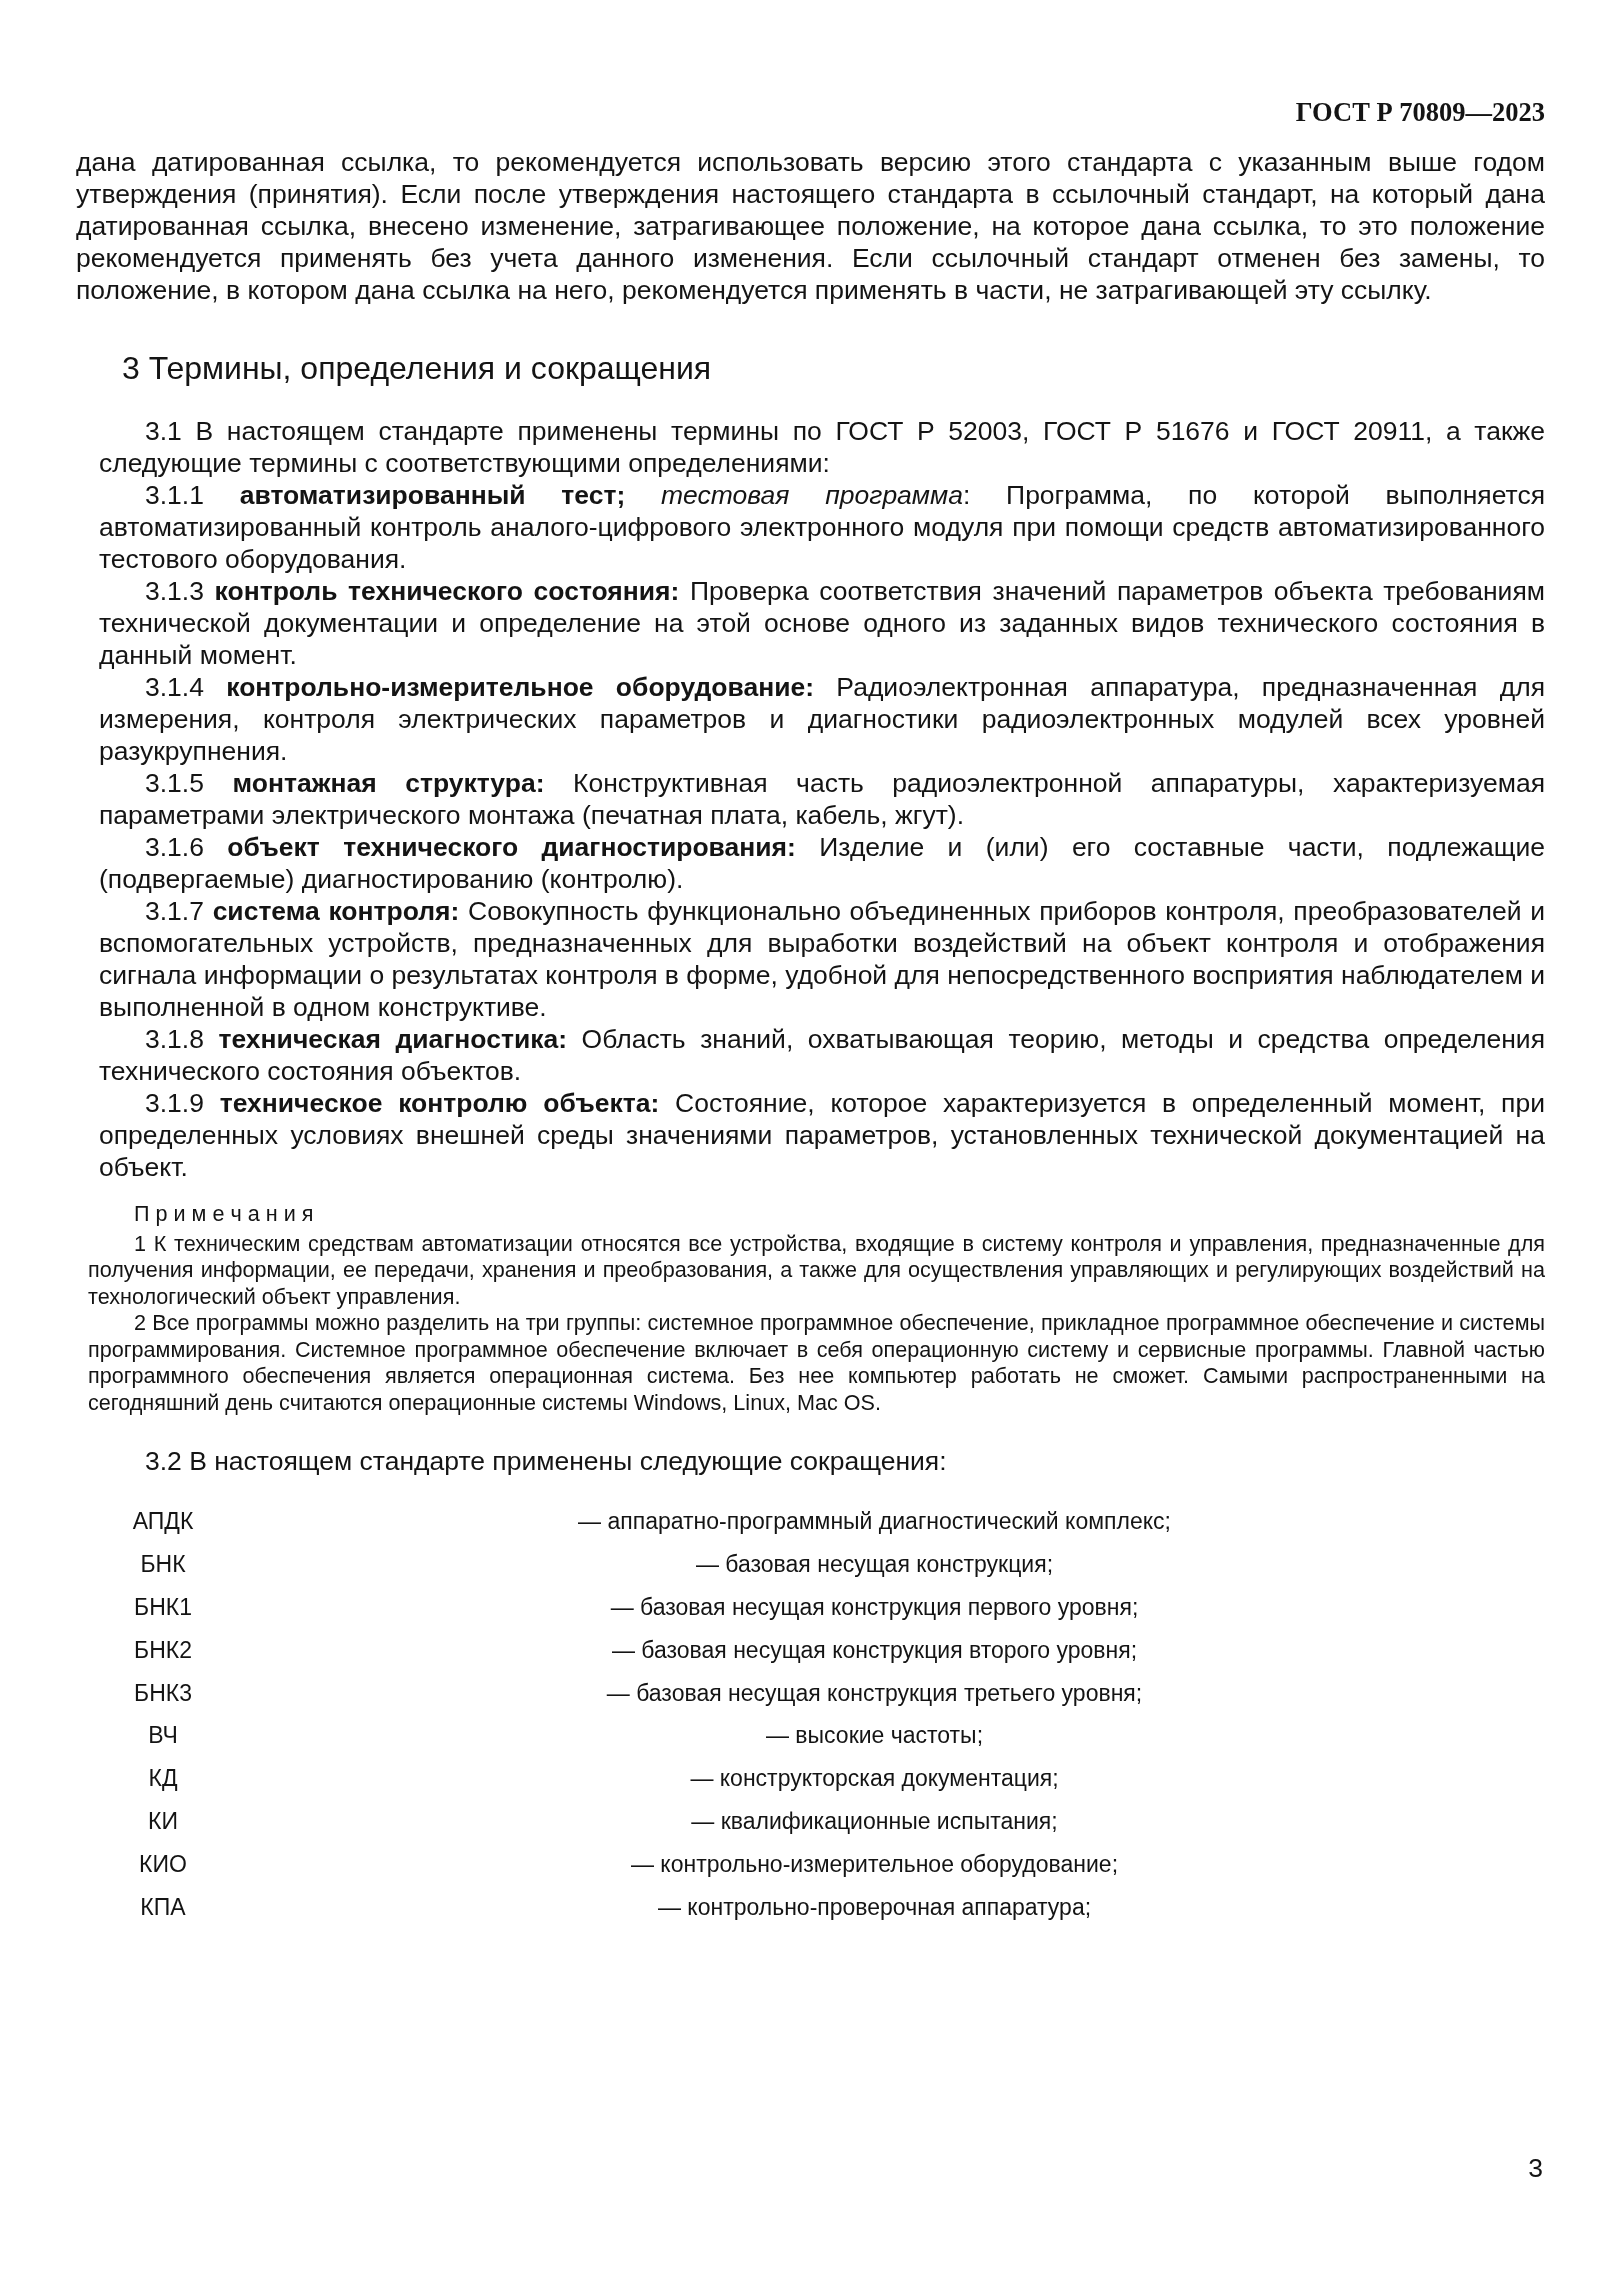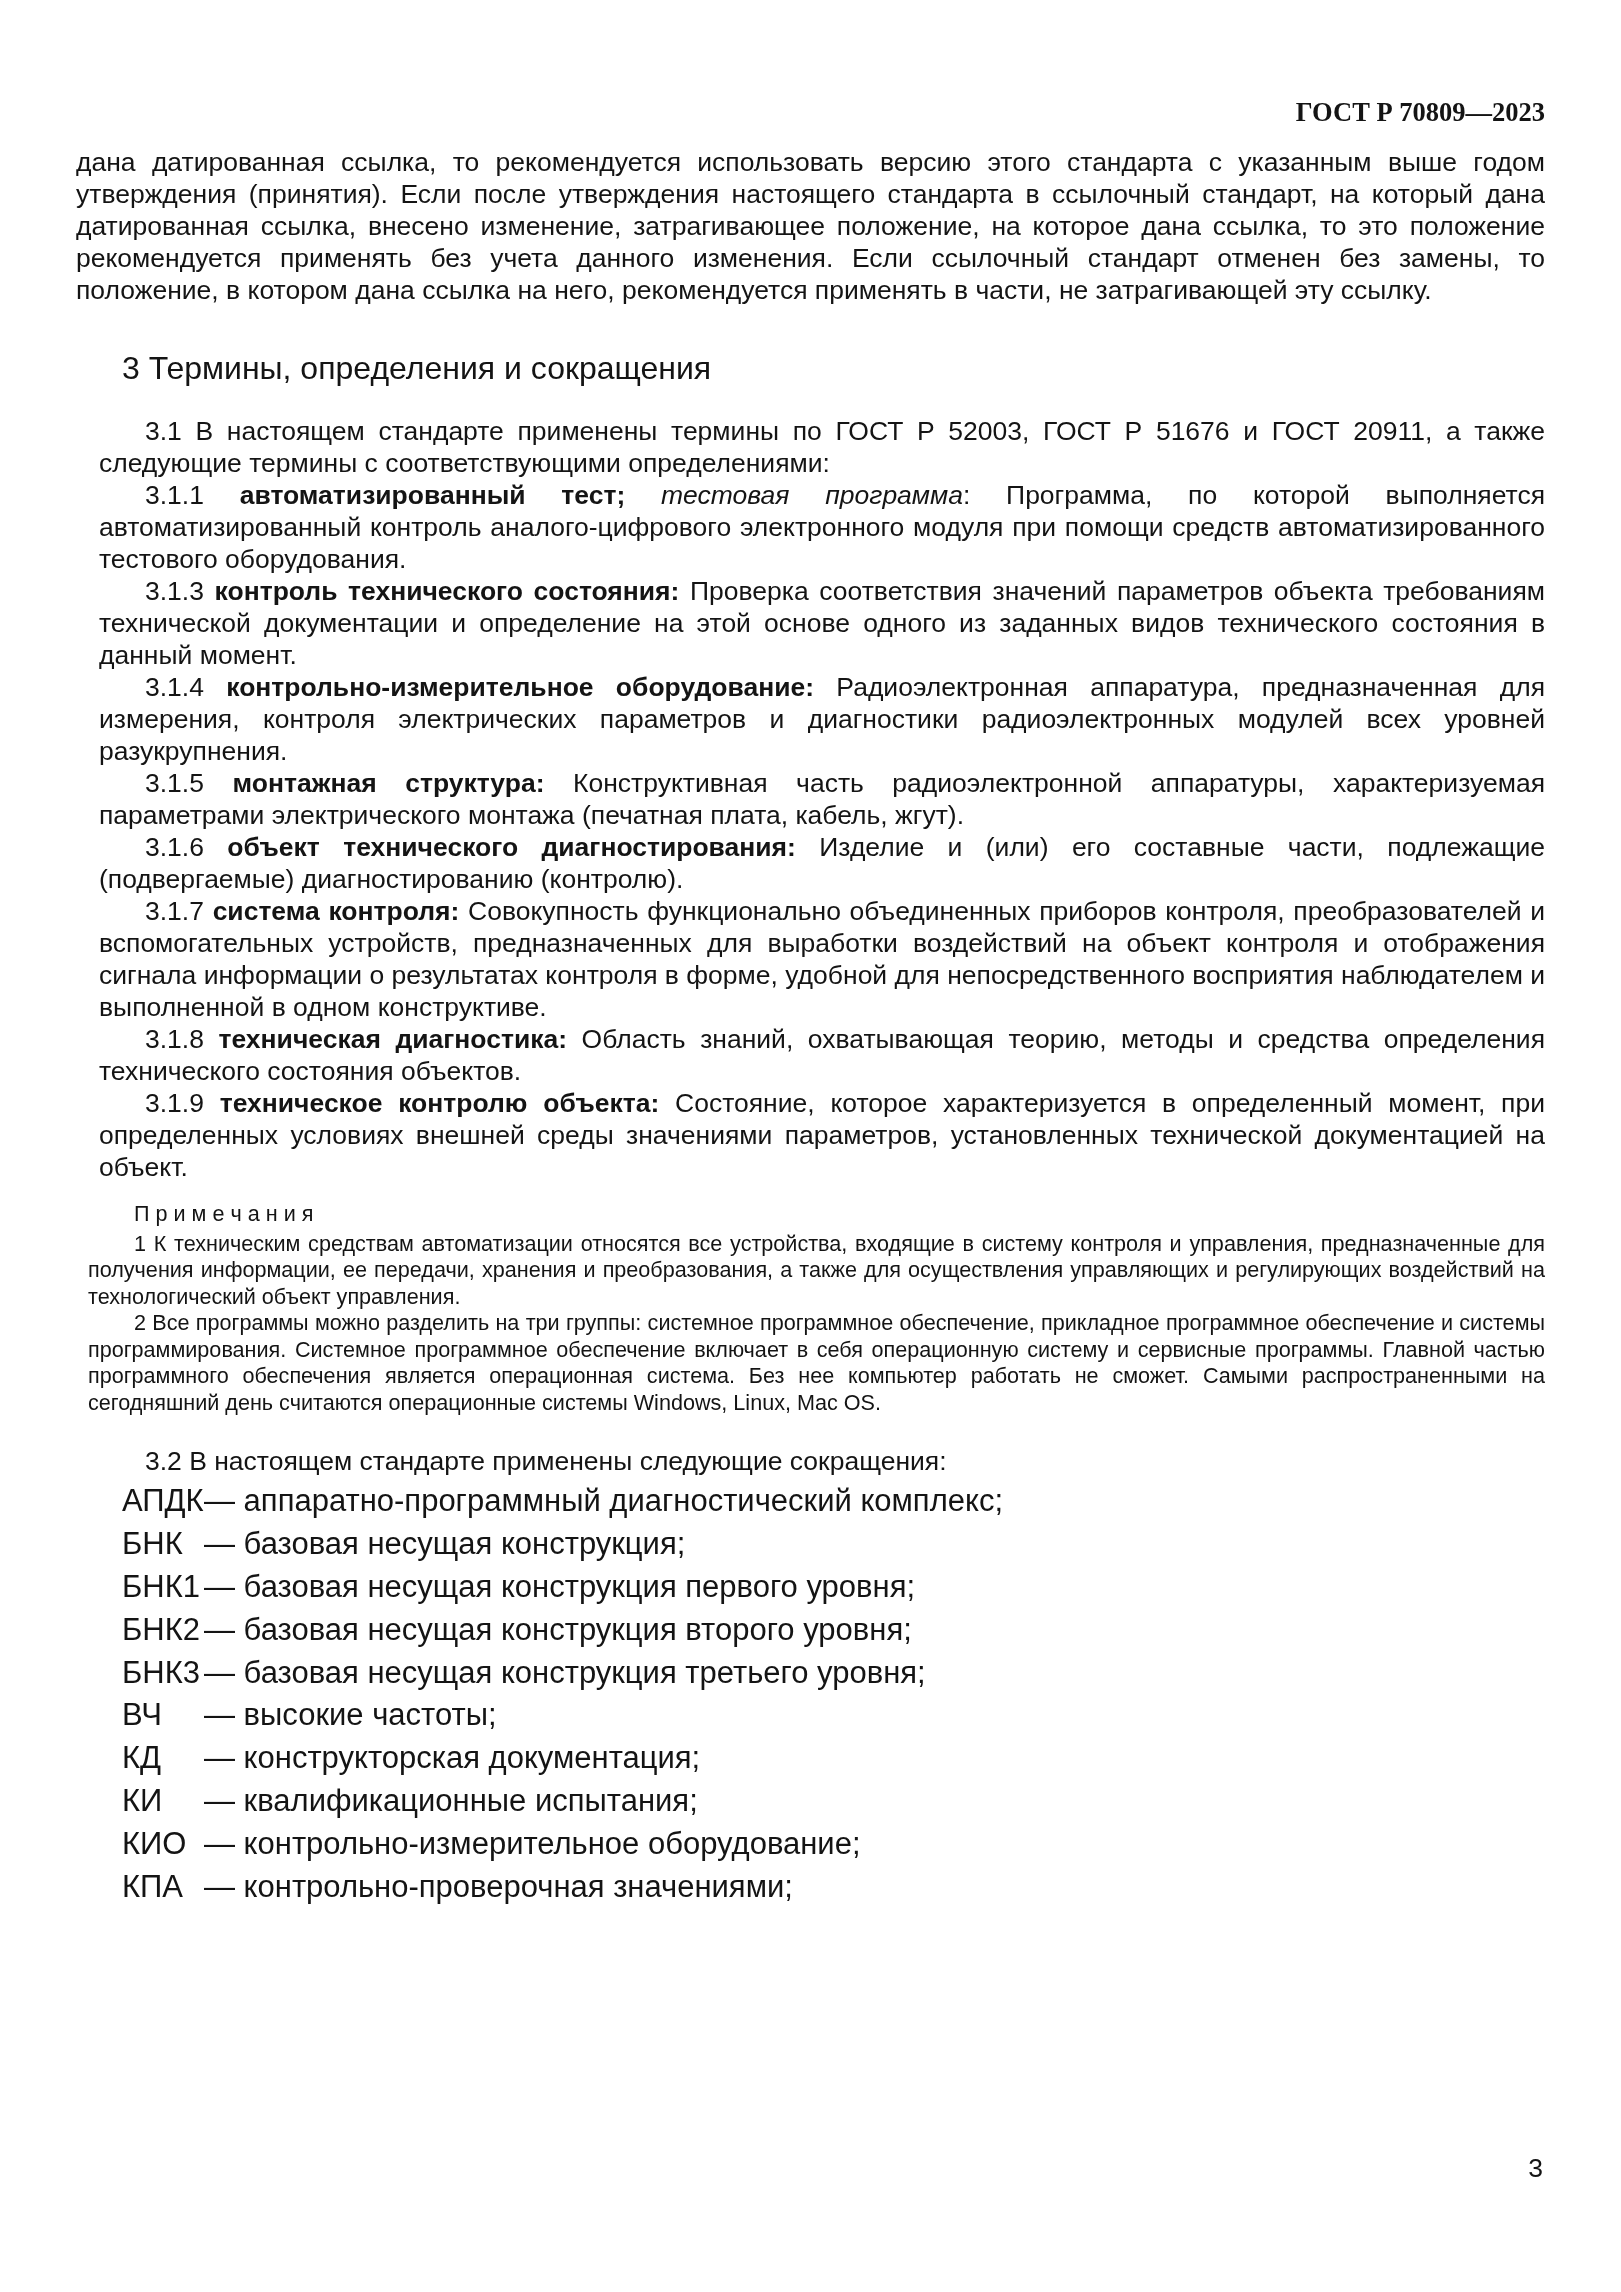--- a/index.html
+++ b/index.html
@@ -51,23 +51,24 @@
     text-indent: 46px;
     margin-bottom: 3.9px;
   }
   .notes p.note {
     text-align: justify;
     text-indent: 46px;
     hyphens: auto;
   }
   .p32 { margin-top: 29px; }
   .abbr-list {
-    margin-top: 8px;
-    font-size: 31px;
+    margin-top: 28px;
+    font-size: 23px;
     line-height: 32px;
+    text-align: center;
   }
   .abbr-row {
     display: flex;
     padding-left: 46px;
     margin-bottom: 10.8px;
   }
   .abbr-key { flex: 0 0 82px; }
   .abbr-def { flex: 1; }
   .page-num {
     position: absolute;
@@ -148,21 +149,21 @@
       <div class="abbr-row">
           <span class="abbr-key">КИ</span>
           <span class="abbr-def">— квалификационные испытания;</span>
         </div>
       <div class="abbr-row">
           <span class="abbr-key">КИО</span>
           <span class="abbr-def">— контрольно-измерительное оборудование;</span>
         </div>
       <div class="abbr-row">
           <span class="abbr-key">КПА</span>
-          <span class="abbr-def">— контрольно-проверочная значениями;</span>
+          <span class="abbr-def">— контрольно-проверочная аппаратура;</span>
         </div>
     </div>
 
   </div>
 
   <div class="page-num">3</div>
 </div>
 
 
 </body></html>

